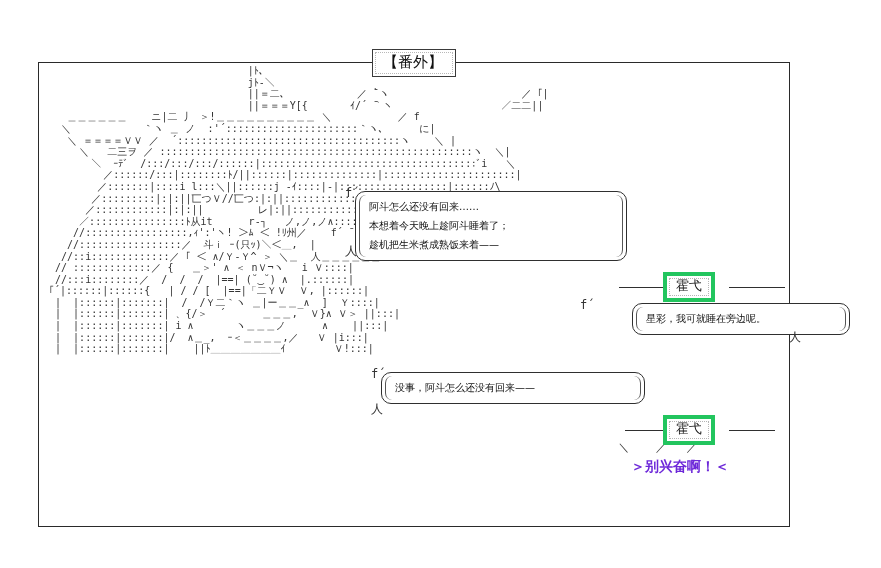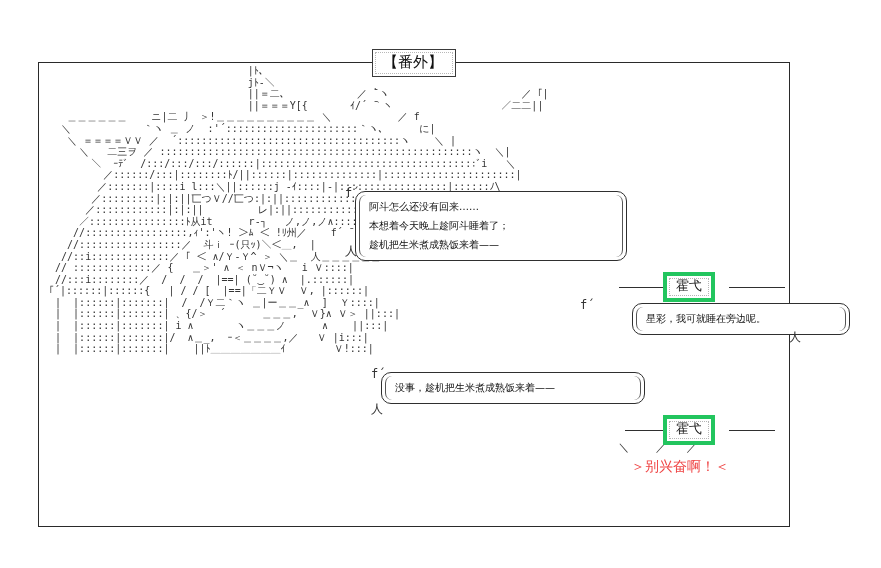--- a/index.html
+++ b/index.html
@@ -181,23 +181,24 @@
     color: #333333;
     z-index: 5;
   }
   #shout-text {
     position: absolute;
     left: 592px;
     top: 395px;
     font-family: "DejaVu Sans", "Liberation Sans", sans-serif;
     font-size: 14px;
     line-height: 16px;
-    color: #ef4444;
+    color: #6d28d9;
     white-space: nowrap;
     z-index: 6;
+    font-weight: bold;
   }
 </style>
 </head>
 <body>
 
 <div id="title-band">
   <div class="title-rule left"></div>
   <div id="title-box">【番外】</div>
   <div class="title-rule right"></div>
 </div>
@@ -244,21 +245,21 @@
 
   <div class="tail" id="tail-2">f´</div>
   <div class="tail" id="tail-2b">人</div>
   <div class="bubble" id="bubble-2">
     <div class="bubble-lines">星彩，我可就睡在旁边呢。</div>
   </div>
 
   <div class="tail" id="tail-3">f´</div>
   <div class="tail" id="tail-3b">人</div>
   <div class="bubble" id="bubble-3">
-    <div class="bubble-lines">没事，趁机把生米煮成熟饭来着——</div>
+    <div class="bubble-lines">没事，阿斗怎么还没有回来——</div>
   </div>
 
   <div class="nametag-rule" id="ntrule-2l"></div>
   <div class="nametag-rule" id="ntrule-2r"></div>
   <div class="nametag" id="nametag-2">霍弋</div>
 
   <pre id="shout-block">  ＼    ／   ／</pre>
   <div id="shout-text">＞别兴奋啊！＜</div>
 
 </div>

